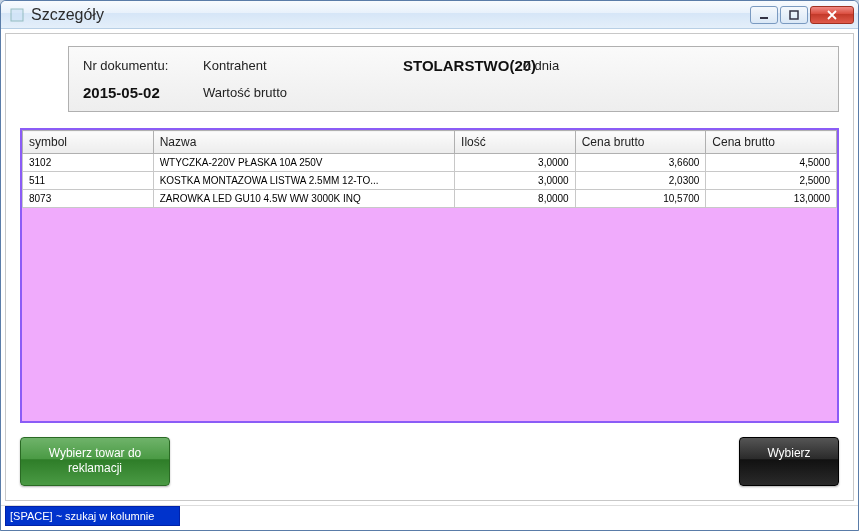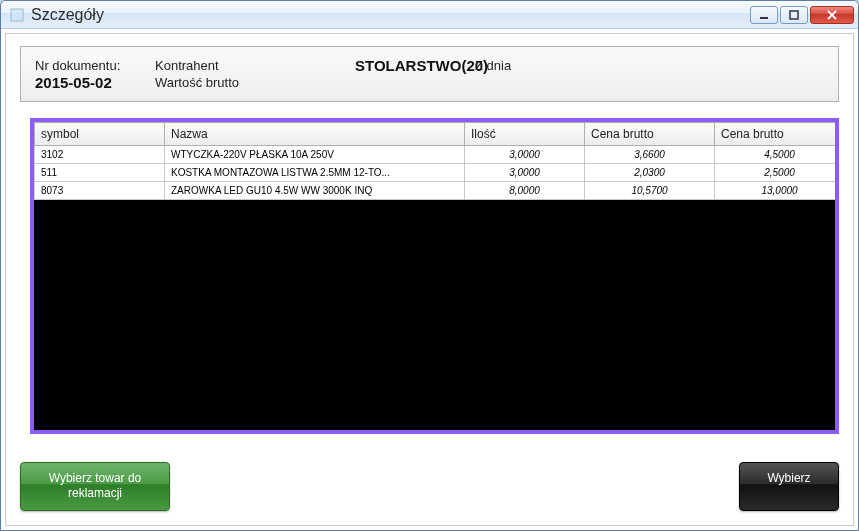--- a/index.html
+++ b/index.html
@@ -63,33 +63,34 @@
       flex-direction: column;
       padding: 12px 14px 6px 14px;
     }
 
     .header-panel {
       border: 1px solid #b0b0b0;
       background: linear-gradient(to bottom, #fafafa, #eeeeee);
       padding: 10px 14px;
       display: grid;
       grid-template-columns: 120px 200px 120px 200px;
+      row-gap: 10px;
       align-items: center;
       margin-bottom: 16px;
+      margin-left: 48px;
     }
     .header-panel .lbl { font-size: 13px; color: #222; }
     .header-panel .val { font-size: 15px; font-weight: bold; color: #111; }
 
     .grid-wrap {
       flex: 1;
-      border: 4px solid #8b5cf6;
-      background: #000000;
+      border: 2px solid #8b5cf6;
+      background: #f0abfc;
       overflow: hidden;
       position: relative;
-      margin-left: 10px;
     }
     .grid {
       width: 100%;
       border-collapse: collapse;
       background: #fff;
       table-layout: fixed;
     }
     .grid th {
       background: linear-gradient(to bottom, #fcfcfc, #ececec);
       border: 1px solid #b0b0b0;
@@ -103,35 +104,35 @@
     }
     .grid td {
       border: 1px solid #c8c8c8;
       padding: 3px 6px;
       font-size: 10px;
       background: #fff;
       white-space: nowrap;
       overflow: hidden;
       text-overflow: ellipsis;
     }
-    .grid td.num { text-align: center; font-style: italic; }
+    .grid td.num { text-align: right; }
     .grid tr.selected td.name-col {
       background: #1e90ff;
       color: #fff;
     }
     .col-symbol { width: 130px; }
     .col-name { width: 300px; }
     .col-qty { width: 120px; }
     .col-net { width: 130px; }
     .col-gross { width: 130px; }
 
     .button-row {
       display: flex;
       justify-content: space-between;
-      padding: 28px 0 8px 0;
+      padding: 14px 0 8px 0;
     }
     .btn {
       border: 1px solid #555;
       border-radius: 4px;
       padding: 8px 16px;
       font-size: 12px;
       color: #fff;
       cursor: pointer;
       min-width: 100px;
       text-align: center;
@@ -250,13 +251,16 @@
       </table>
     </div>
 
     <div class="button-row">
       <div class="btn btn-green">Wybierz towar do reklamacji</div>
       <div class="btn btn-black">Wybierz</div>
     </div>
 
   </div>
 
+  <div class="status-wrap">
+    <div class="statusbar">[SPACE] ~ szukaj w kolumnie</div>
+  </div>
 </div>
 
 </body></html>

